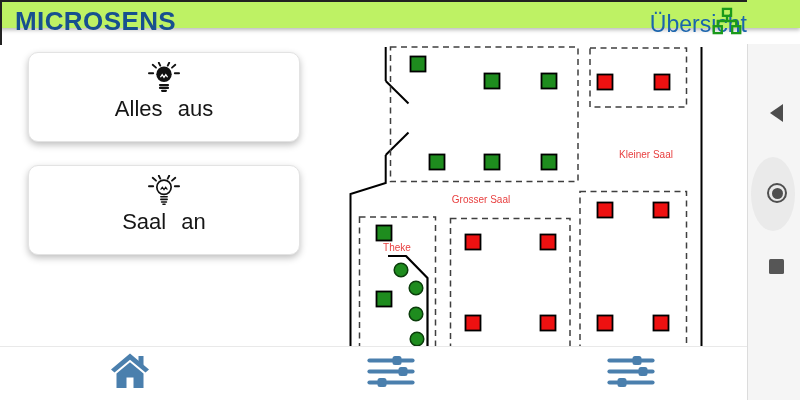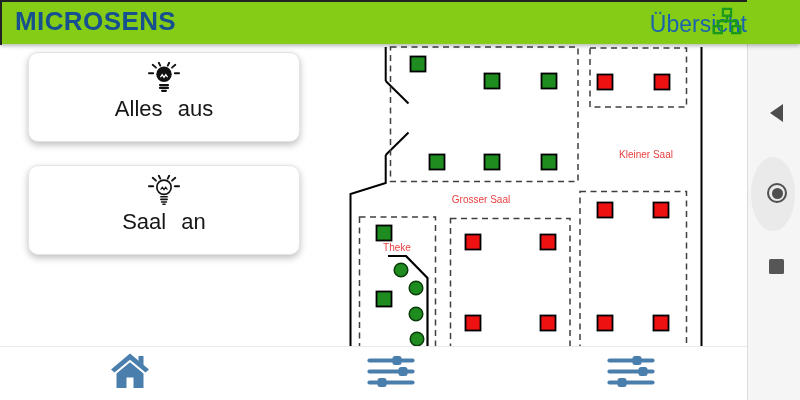--- a/index.html
+++ b/index.html
@@ -4,21 +4,21 @@
 <style>
   html,body{margin:0;padding:0;background:#fff;}
   #screen{position:relative;width:800px;height:400px;background:#fff;overflow:hidden;
           font-family:"Liberation Sans","DejaVu Sans",sans-serif;}
 
   
   .edge-top{position:absolute;left:0;top:0;width:747px;height:2px;background:#222;z-index:20;}
   .edge-left{position:absolute;left:0;top:0;width:2px;height:45px;background:#222;z-index:20;}
 
   
-  #header{position:absolute;left:0;top:0;width:800px;height:44px;background:#84cc16;
+  #header{position:absolute;left:0;top:0;width:800px;height:28px;background:#bef264;
           box-shadow:0 2px 4px rgba(0,0,0,0.28);z-index:10;}
   #brand{position:absolute;left:15px;top:6px;font-size:26px;font-weight:bold;
          letter-spacing:0.4px;color:#17508f;}
   #page-title{position:absolute;left:0;top:11px;width:747px;text-align:right;
               font-size:23px;color:#1a64ad;}
   #lan-btn{position:absolute;right:58px;top:7px;width:30px;height:30px;color:#1a9a1a;}
 
   
   .ctl-btn{position:absolute;left:28px;width:270px;height:88px;background:#fff;
            border:1px solid #e3e3e3;border-radius:10px;

